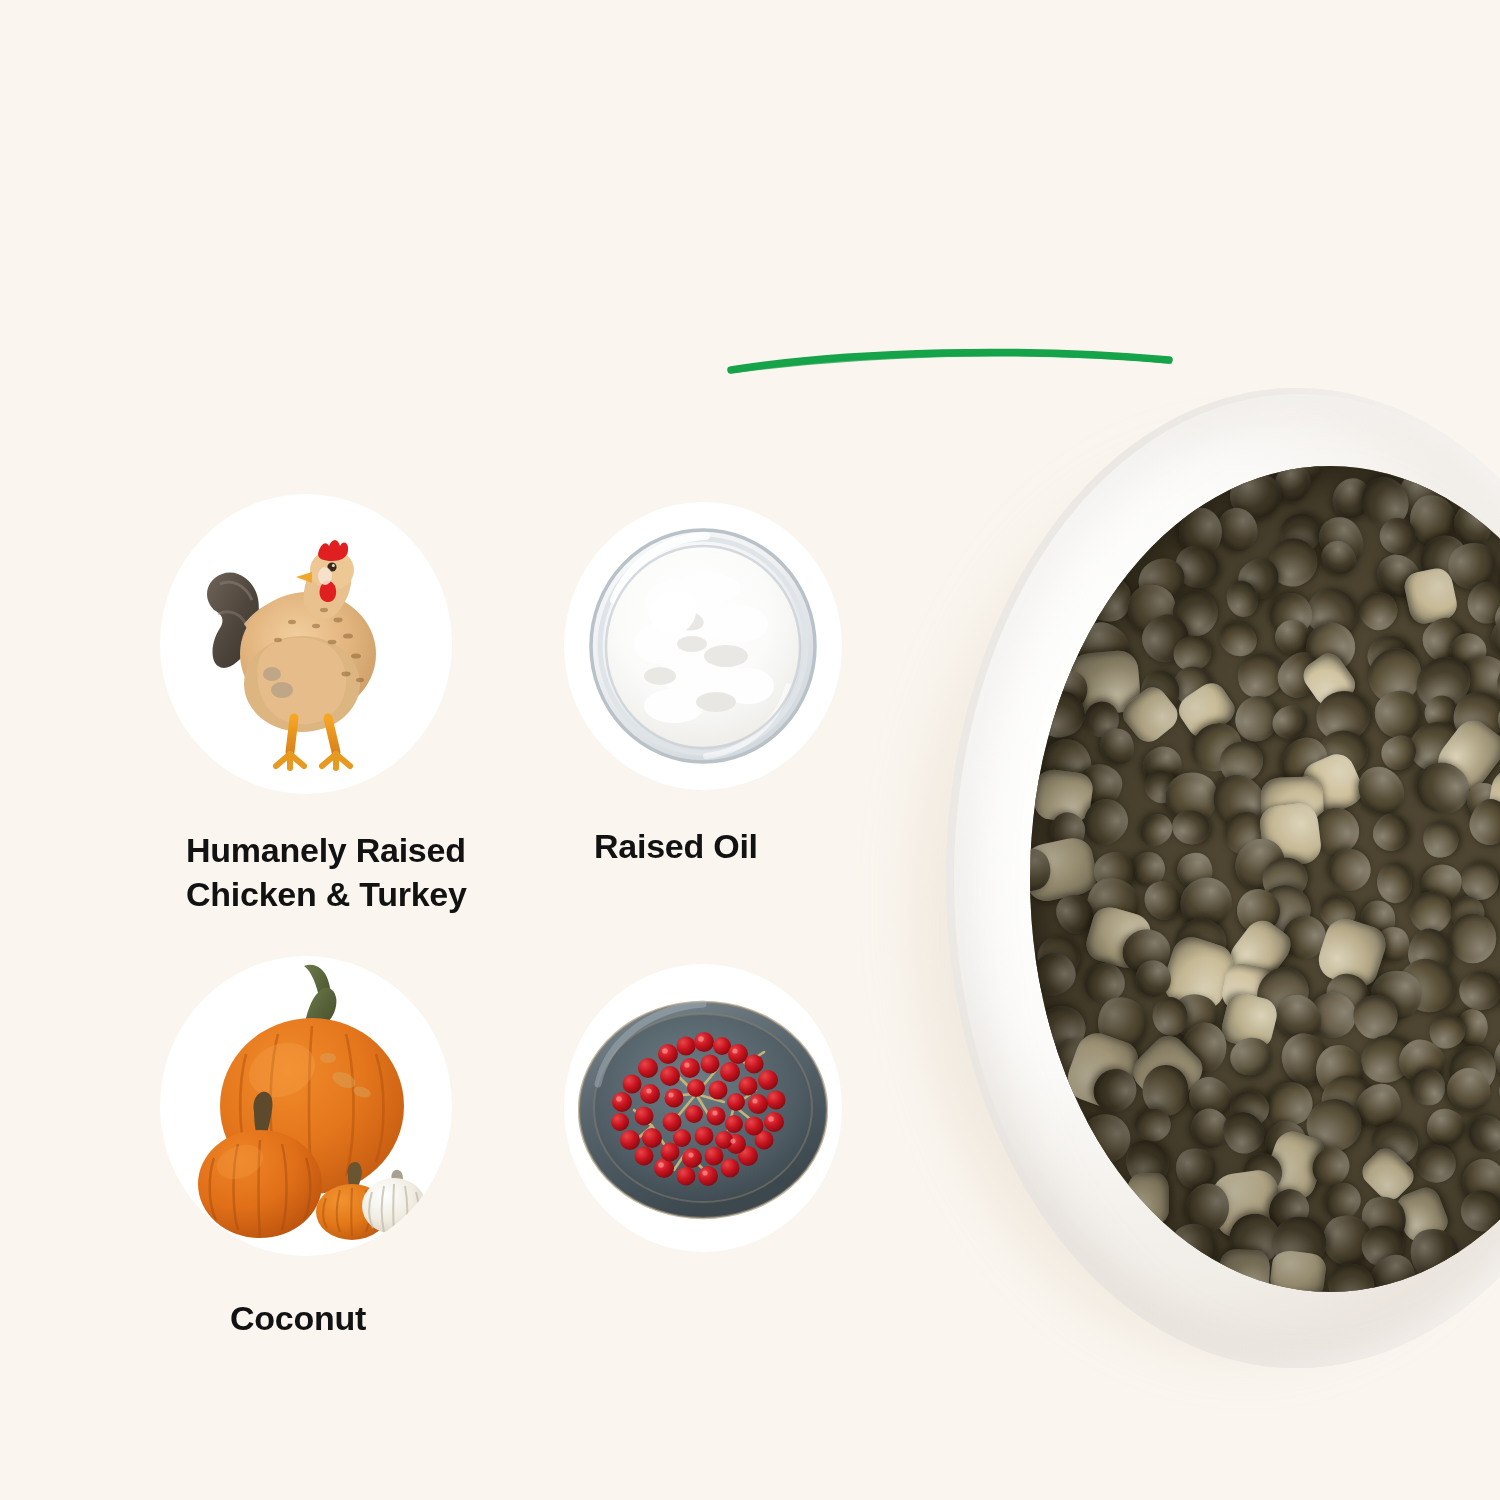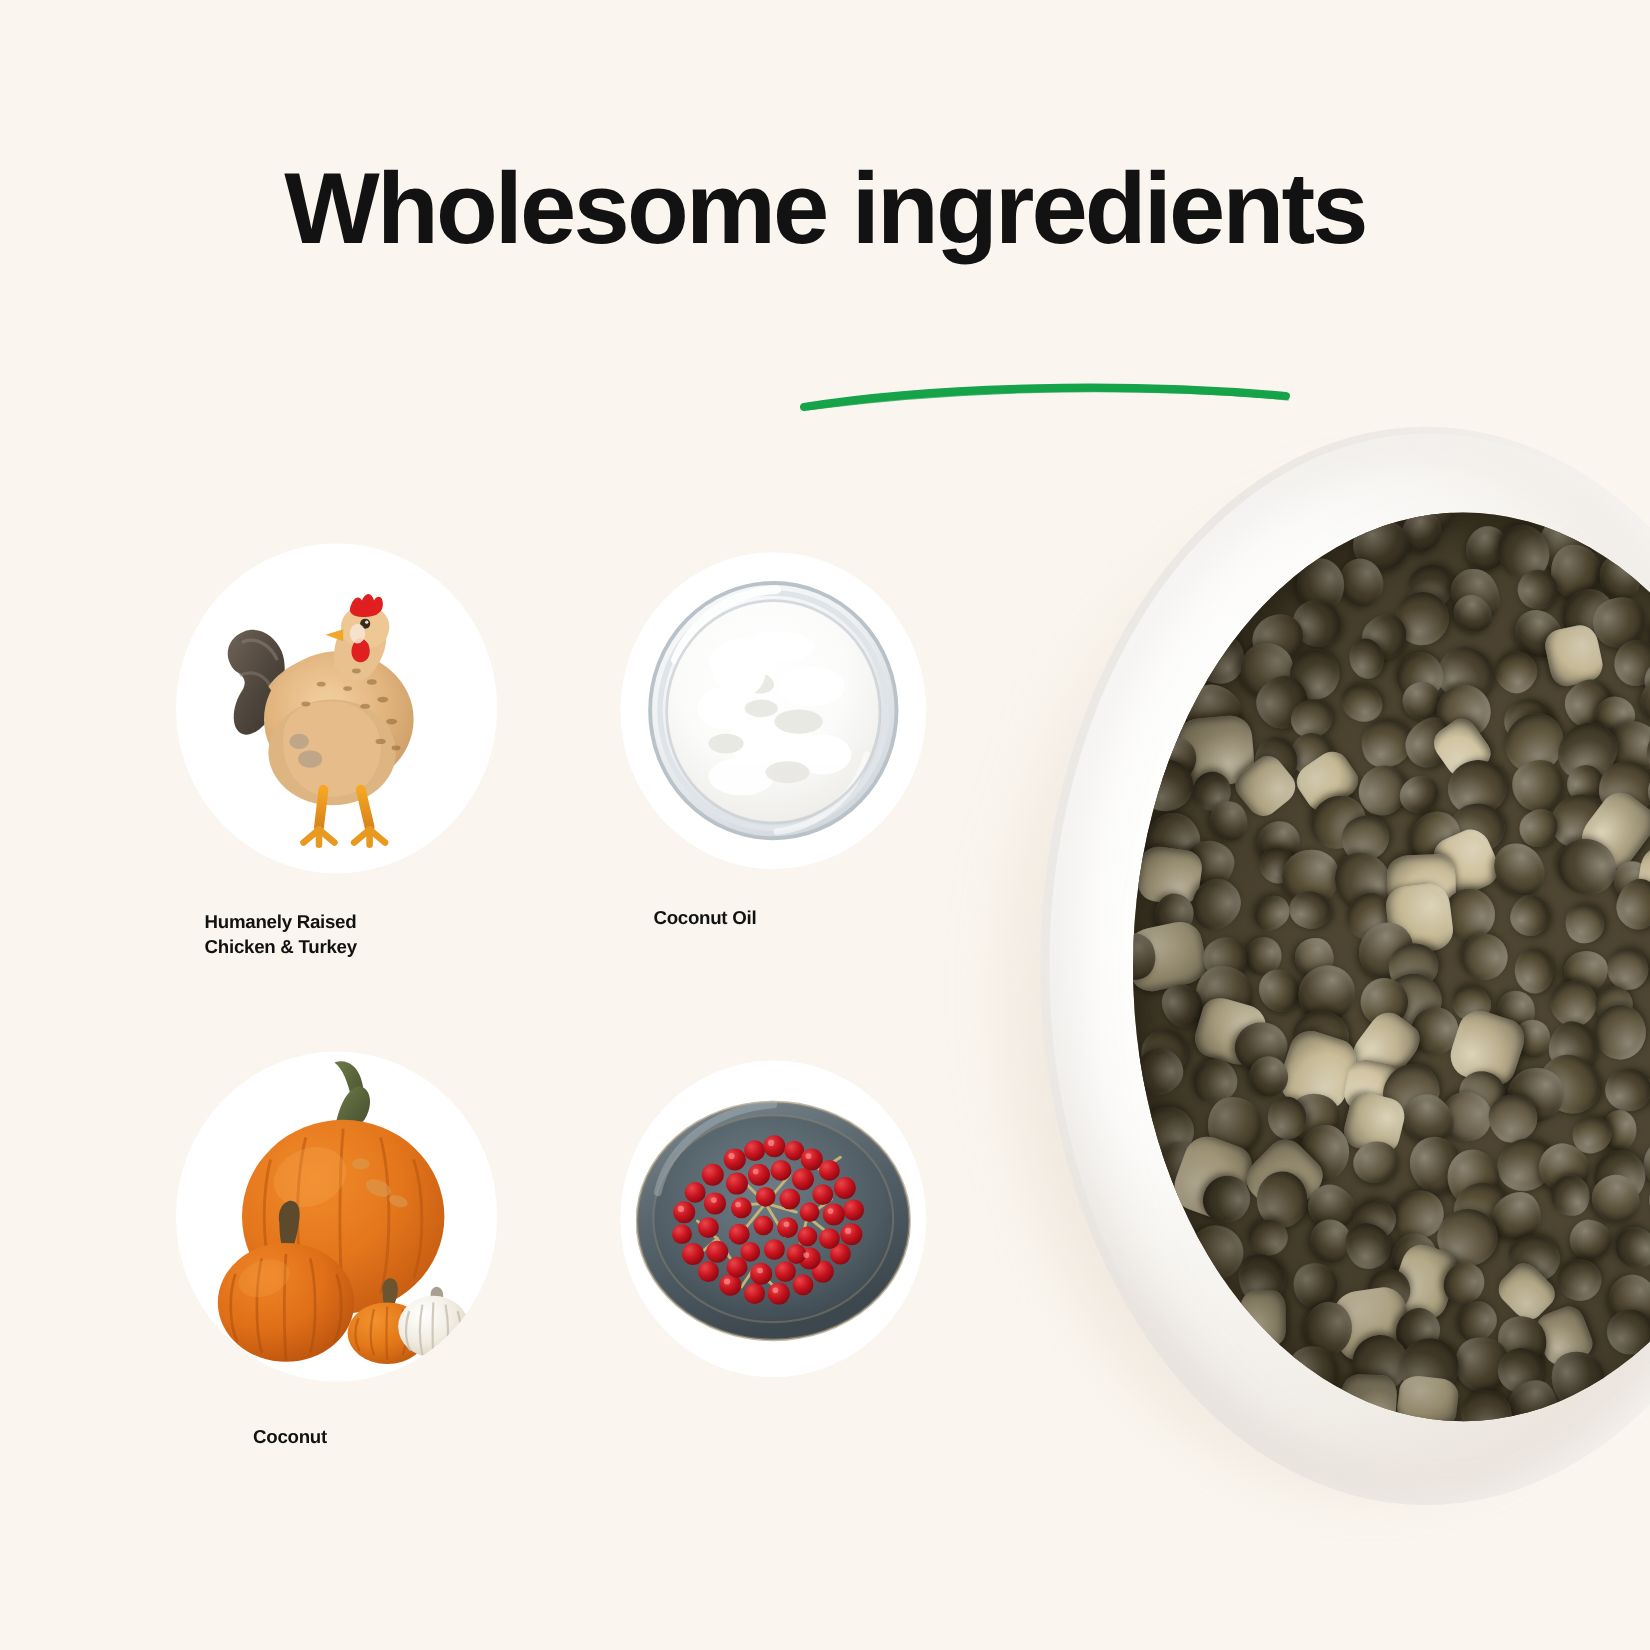--- a/index.html
+++ b/index.html
@@ -57,21 +57,21 @@
     position:relative;
     width:292px; height:300px;
     border-radius:50%;
     background:#ffffff;
     overflow:hidden;
   }
   .cell-1 .disc, .cell-3 .disc { width:278px; height:288px; }
 
   .ing-label {
     margin-top:34px;
-    font-size:17px;
+    font-size:34px;
     font-weight:700;
     line-height:1.30;
     color:#121212;
     letter-spacing:-0.25px;
     padding-left:26px;
     white-space:pre-line;
   }
   .cell-1 .ing-label, .cell-3 .ing-label { padding-left:30px; }
   .cell-2 .ing-label { margin-top:40px; padding-left:70px; }
   .cell-3 .ing-label { margin-top:38px; padding-left:30px; }
@@ -134,21 +134,20 @@
 
   
   .pk { position:absolute; }
 </style>
 </head>
 <body>
 
 <div id="page">
 
   <div class="headline">
-    <span class="ln">Wholesome ingredients</span>
   </div>
 
   <div class="underline-wrap">
     <svg width="452" height="36" viewBox="0 0 452 36" aria-hidden="true">
       <path d="M4,30 C60,21 130,15 215,13 C300,11 372,14 442,20" fill="none" stroke="#16a34a" stroke-width="7.5" stroke-linecap="round"></path>
       <path d="M8,31.5 C70,23.5 140,17.5 222,15.5 C305,13.8 375,16.5 440,21.5" fill="none" stroke="#16a34a" stroke-width="3" stroke-linecap="round" opacity=".75"></path>
       <path d="M390,19 C408,19.6 424,21 444,23.5" fill="none" stroke="#16a34a" stroke-width="1.7" stroke-linecap="round" opacity=".5"></path>
     </svg>
   </div>
 
@@ -273,21 +272,21 @@
           </g>
 
           <path d="M60,88 C66,70 86,62 100,70 C112,77 110,95 98,104 C86,113 66,106 60,88Z" fill="#ffffff"></path>
 
           <path d="M26,74 C40,38 76,12 118,10" fill="none" stroke="#ffffff" stroke-width="8" opacity=".9" stroke-linecap="round"></path>
           <path d="M200,160 C190,198 156,226 118,230" fill="none" stroke="#ffffff" stroke-width="6" opacity=".55" stroke-linecap="round"></path>
 
           <ellipse cx="115" cy="121" rx="97" ry="101" fill="none" stroke="#c6ccd1" stroke-width="2.5" opacity=".7"></ellipse>
         </svg>
       </div>
-      <div class="ing-label">Coconut Oil</div>
+      <div class="ing-label">Raised Oil</div>
     </div>
 
     <div class="cell cell-2">
       <div class="disc">
         <svg class="pk" style="left:26px; top:6px;" width="246" height="282" viewBox="0 0 246 282" aria-hidden="true">
           <defs>
             <radialGradient id="bigPk" cx="36%" cy="30%" r="76%">
               <stop offset="0%" stop-color="#f08b2a"></stop>
               <stop offset="55%" stop-color="#e4761c"></stop>
               <stop offset="100%" stop-color="#c75d12"></stop>

